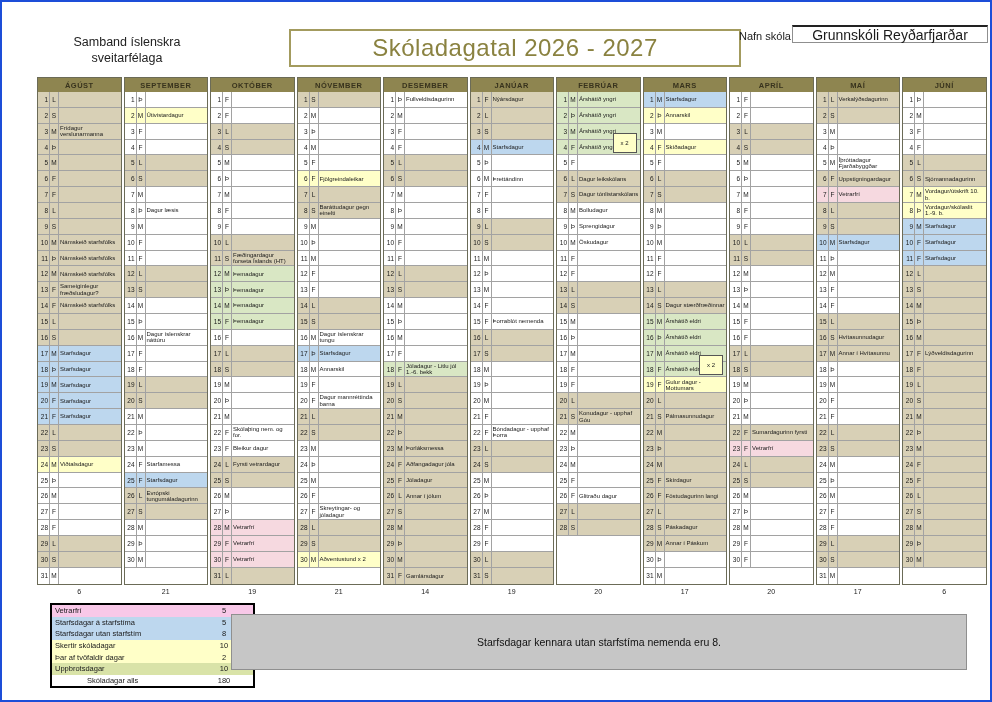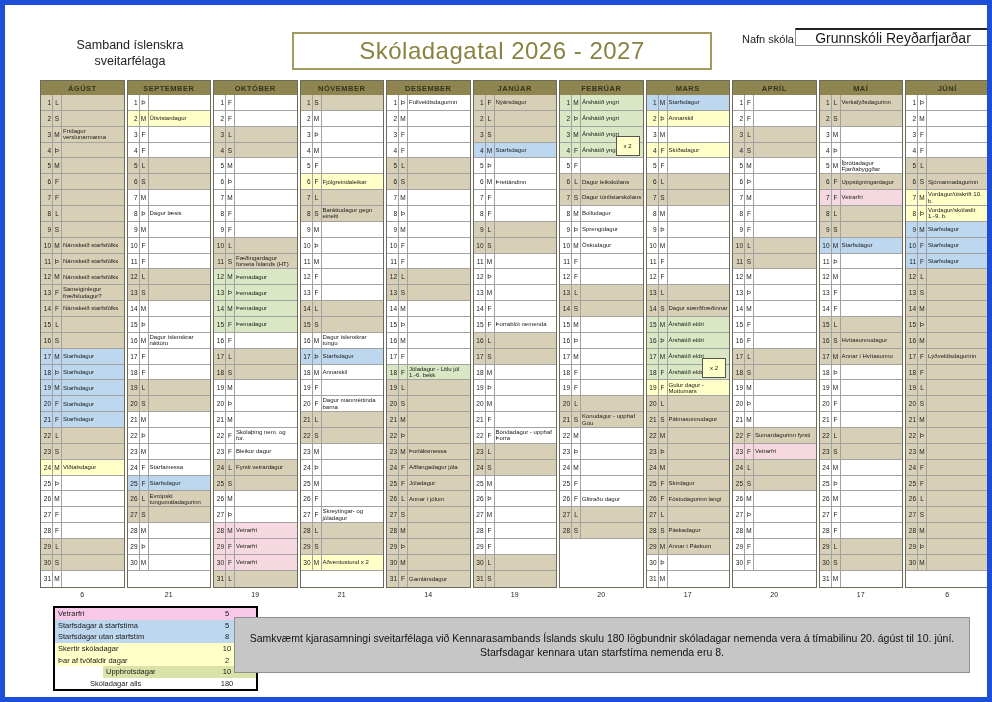--- a/index.html
+++ b/index.html
@@ -1,21 +1,21 @@
 <!DOCTYPE html>
 <html style="--header-bg: #8e8550; --title: #8a8240; --tan: #d8d0b6; --blue: #bdd7ee; --yellow: #ffffc8; --green: #d9e7c4; --pink: #f6d9e0; --legend-pink: #f8c8e8; --legend-green: #d9e3a8; --footer-bg: #c6c6c6;"><head>
 <meta charset="utf-8">
 <style>
   html,body{margin:0;padding:0;background:#fff;}
   body{font-family:"Liberation Sans","DejaVu Sans",sans-serif;color:#1a1a1a;}
-  #page{position:relative;width:992px;height:702px;background:#fff;border:5px solid #1d4ed8;box-sizing:border-box;overflow:hidden;}
+  #page{position:relative;width:992px;height:702px;background:#fff;border:2px solid #1d4ed8;box-sizing:border-box;overflow:hidden;}
 
   
   .org{position:absolute;left:40px;top:33px;width:170px;text-align:center;font-size:12.5px;line-height:1.25;color:#222;}
-  .title-box{position:absolute;left:287px;top:27px;width:420px;height:38px;border:2px solid #a39b5e;display:flex;align-items:center;justify-content:center;box-sizing:border-box;}
+  .title-box{position:absolute;left:287px;top:27px;width:452px;height:38px;border:2px solid #a39b5e;display:flex;align-items:center;justify-content:center;box-sizing:border-box;}
   .title-box span{font-size:24px;color:var(--title,#8a8240);letter-spacing:0.5px;}
   .school-label{position:absolute;left:737px;top:28px;font-size:11px;color:#222;}
   .school-box{position:absolute;left:790px;top:23px;width:196px;height:18px;border:1px solid #8f8f8f;border-top:2px solid #222;background:#fff;display:flex;align-items:center;justify-content:center;font-size:14px;box-sizing:border-box;}
 
   
   #calendar{position:absolute;left:35px;top:75px;display:flex;gap:2px;}
   .month-wrap{width:84.5px;}
   .month-col{border:1px solid #6b6b57;box-sizing:border-box;background:#0369a1;}
   .mhead{height:14px;background:var(--header-bg,#8e8550);color:#38331d;font-weight:bold;font-size:7.5px;letter-spacing:0.5px;display:flex;align-items:center;justify-content:center;}
   .mrow{position:relative;height:15.87px;display:flex;align-items:center;border-bottom:1px solid #a2a2a2;box-sizing:border-box;background:#fff;}
@@ -34,21 +34,21 @@
   .mtotal{height:13px;display:flex;align-items:center;justify-content:center;font-size:7px;color:#222;}
 
   
   #legend{position:absolute;left:48px;top:601px;width:205px;border:2px solid #000;box-sizing:border-box;background:#fff;}
   .lrow{height:11.6px;display:flex;align-items:center;font-size:7.5px;}
   .lrow .llabel{flex:1;padding-left:3px;}
   .lrow .lvalue{width:58px;text-align:center;}
   .lg-pink{background:var(--legend-pink,#f8c8e8);}
   .lg-blue{background:var(--blue,#bdd7ee);}
   .lg-yellow{background:var(--yellow,#ffffc8);}
-  .lg-green{background:var(--legend-green,#d9e3a8);margin-left:48px;}
+  .lg-green{background:var(--legend-green,#d9e3a8);}
   .lg-white{background:#fff;padding-left:32px;}
 
   
   #footer-note{position:absolute;left:229px;top:612px;width:736px;height:56px;background:var(--footer-bg,#c6c6c6);border:1px solid #8f8f8f;box-sizing:border-box;display:flex;flex-direction:column;align-items:center;justify-content:center;gap:2px;}
   #footer-note div{font-size:10.5px;color:#111;text-align:center;width:98%;}
 </style>
 </head>
 <body>
 
 <div id="page">
@@ -1838,17 +1838,16 @@
         <span class="llabel">Uppbrotsdagar</span>
         <span class="lvalue">10</span>
       </div>
     <div class="lrow lg-white">
         <span class="llabel">Skóladagar alls</span>
         <span class="lvalue">180</span>
       </div>
   </div>
 
   <div id="footer-note">
-    <div>Samkvæmt kjarasamningi sveitarfélaga við Kennarasambands Íslands skulu 180 lögbundnir skóladagar nemenda vera á tímabilinu 20. ágúst til    10. júní.</div>
     <div>Starfsdagar kennara utan starfstíma nemenda eru 8.</div>
   </div>
 
 </div>
 
 </body></html>

